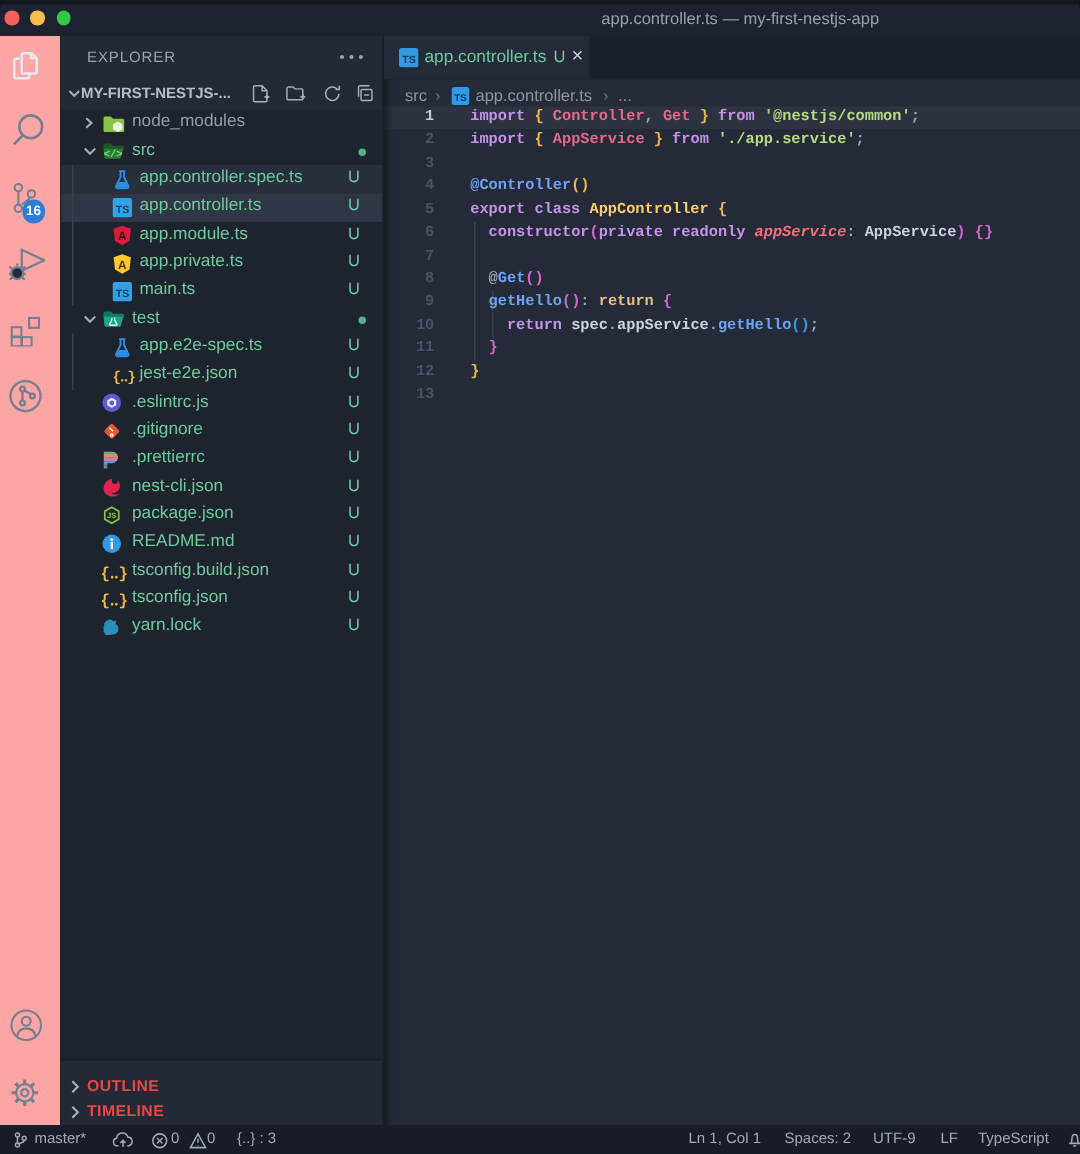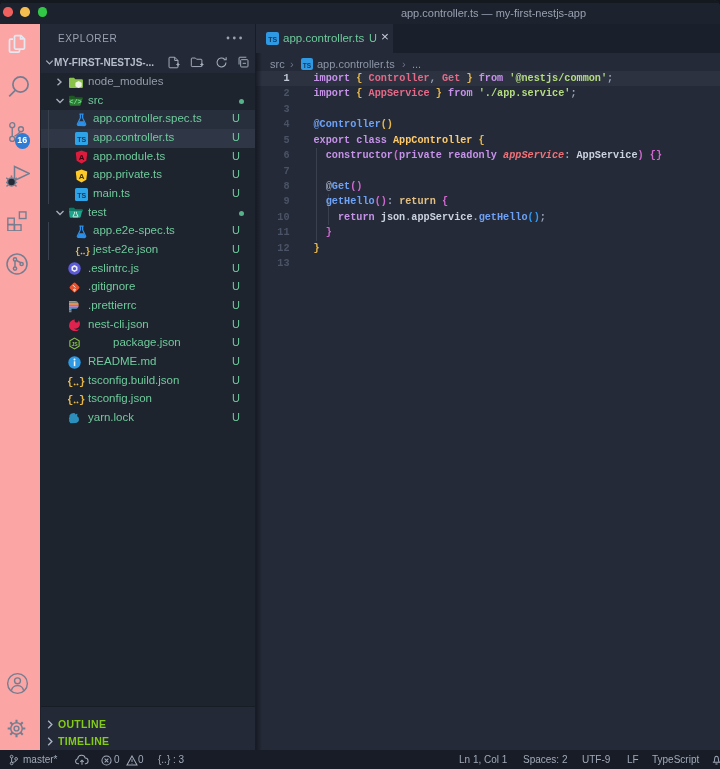--- a/index.html
+++ b/index.html
@@ -29,21 +29,21 @@
 
   #tree { position:absolute; left:0; top:49px; width:215px; height:634px; background:#1e242d; border-bottom:1px solid #171c25; }
   .row { position:absolute; left:0; width:215px; height:18.67px; display:flex; align-items:center; }
   .row .chev { position:absolute; left:6px; top:3px; }
   .row .ficon { position:absolute; top:2.5px; }
   .row .fname { position:absolute; top:2px; font-size:11.5px; color:#6fcb9d; }
   .row .badge { position:absolute; right:16px; top:2px; font-size:11px; color:#6fcb9d; }
   .row .dot { position:absolute; right:12px; top:7px; width:5px; height:5px; border-radius:50%; background:#56b289; }
   .guide { position:absolute; left:47px; width:1px; background:#39404e; }
 
-  #outline-row, #timeline-row { position:absolute; left:0; width:215px; height:20px; color:#84cc16; }
+  #outline-row, #timeline-row { position:absolute; left:0; width:215px; height:20px; color:#ef4444; }
   .sec-label { position:absolute; left:17px; top:6px; font-size:10.5px; font-weight:bold; letter-spacing:.3px; }
   .sec-chev { position:absolute; left:4px; top:7px; }
 
   
   #editor { position:absolute; left:255px; top:24px; width:465px; height:726px; background:#242a37; border-left:1px solid #171c25; }
   #tabbar { position:absolute; left:0; top:0; width:465px; height:29px; background:#1a202b; }
   #tab1 { position:absolute; left:0; top:0; width:137px; height:29px; background:#242a37; }
   #tab1 .tname { position:absolute; left:27px; top:8px; font-size:11.5px; color:#6fcb9d; }
   #tab1 .tu { position:absolute; left:113px; top:8px; font-size:11px; color:#6fcb9d; }
   #tab1 .tx { position:absolute; left:125px; top:5px; font-size:13.5px; color:#c9d0dc; }
@@ -283,21 +283,21 @@
             <path d="M1.2 9.5 c-.5 -4.5 2.3 -7.8 6.3 -8 c-.9 1.3 -.4 2.8 1 3.3 c1.7 .6 3.2 -.7 2.8 -2.3 c1.8 1.6 2.1 4.6 .7 6.7 c-1.2 1.8 -3.3 2.6 -5.4 2.1 c1.6 1.9 4.6 1.7 5.8 .4 c-.9 2.2 -3.9 3.3 -6.4 2.3 c-2.5 -1 -4.5 -2.4 -4.8 -4.5 z" fill="#e0234e"></path>
           </svg>
         <span class="fname" style="left:47px;">nest-cli.json</span>
         <span class="badge">U</span>
       </div>
       <div class="row" style="top:261.38px;">
         <svg class="ficon" style="left:27px;" width="13" height="13" viewBox="0 0 14 14" fill="none">
             <path d="M7 1.2 l5 2.9 v5.8 l-5 2.9 -5 -2.9 v-5.8 z" stroke="#8bc34a" stroke-width="1.2"></path>
             <text x="7" y="9.3" font-size="5.5" font-weight="bold" fill="#8bc34a" text-anchor="middle" font-family="Liberation Sans">JS</text>
           </svg>
-        <span class="fname" style="left:47px;margin-left:25px;">package.json</span>
+        <span class="fname" style="left:47px;">package.json</span>
         <span class="badge">U</span>
       </div>
       <div class="row" style="top:280.05px;">
         <svg class="ficon" style="left:27px;" width="13" height="13">
             <circle cx="6.5" cy="6.5" r="6.2" fill="#2f9ae3"></circle>
             <circle cx="6.5" cy="3.6" r="1" fill="#fff"></circle>
             <rect x="5.8" y="5.3" width="1.5" height="4.8" fill="#fff"></rect>
           </svg>
         <span class="fname" style="left:47px;">README.md</span>
         <span class="badge">U</span>
@@ -389,21 +389,21 @@
       <div class="guide" style="left:72px; top:123px; height:31px; background:#39404e;"></div>
       <div class="cl" style="top:0px;"><span class="ln" style="color:#c3cad9;">1</span><span class="ct"><span class="k">import</span><span class="w"> </span><span class="b1">{</span><span class="w"> </span><span class="rose">Controller</span><span class="p">,</span><span class="w"> </span><span class="rose">Get</span><span class="w"> </span><span class="b1">}</span><span class="w"> </span><span class="k">from</span><span class="w"> </span><span class="s">'@nestjs/common'</span><span class="p">;</span></span></div>
       <div class="cl" style="top:15.43px;"><span class="ln">2</span><span class="ct"><span class="k">import</span><span class="w"> </span><span class="b1">{</span><span class="w"> </span><span class="rose">AppService</span><span class="w"> </span><span class="b1">}</span><span class="w"> </span><span class="k">from</span><span class="w"> </span><span class="s">'./app.service'</span><span class="p">;</span></span></div>
       <div class="cl" style="top:30.86px;"><span class="ln">3</span></div>
       <div class="cl" style="top:46.29px;"><span class="ln">4</span><span class="ct"><span class="fn">@Controller</span><span class="b1">()</span></span></div>
       <div class="cl" style="top:61.72px;"><span class="ln">5</span><span class="ct"><span class="k">export class</span><span class="w"> </span><span class="cls">AppController</span><span class="w"> </span><span class="b1">{</span></span></div>
       <div class="cl" style="top:77.15px;"><span class="ln">6</span><span class="ct"><span class="w">  </span><span class="k">constructor</span><span class="b2">(</span><span class="k">private readonly</span><span class="w"> </span><span class="prm">appService</span><span class="p">:</span><span class="w"> AppService</span><span class="b2">)</span><span class="w"> </span><span class="b2">{}</span></span></div>
       <div class="cl" style="top:92.58px;"><span class="ln">7</span></div>
       <div class="cl" style="top:108.01px;"><span class="ln">8</span><span class="ct"><span class="w">  </span><span class="p">@</span><span class="fn">Get</span><span class="b2">()</span></span></div>
       <div class="cl" style="top:123.44px;"><span class="ln">9</span><span class="ct"><span class="w">  </span><span class="fn">getHello</span><span class="b2">()</span><span class="p">:</span><span class="w"> </span><span class="typ">return</span><span class="w"> </span><span class="b2">{</span></span></div>
-      <div class="cl" style="top:138.87px;"><span class="ln">10</span><span class="ct"><span class="w">    </span><span class="k">return</span><span class="w"> json</span><span class="p">.</span><span class="w">appService</span><span class="p">.</span><span class="fn">getHello</span><span class="b3">()</span><span class="p">;</span></span></div>
+      <div class="cl" style="top:138.87px;"><span class="ln">10</span><span class="ct"><span class="w">    </span><span class="k">return</span><span class="w"> spec</span><span class="p">.</span><span class="w">appService</span><span class="p">.</span><span class="fn">getHello</span><span class="b3">()</span><span class="p">;</span></span></div>
       <div class="cl" style="top:154.3px;"><span class="ln">11</span><span class="ct"><span class="w">  </span><span class="b2">}</span></span></div>
       <div class="cl" style="top:169.73px;"><span class="ln">12</span><span class="ct"><span class="b1">}</span></span></div>
       <div class="cl" style="top:185.16px;"><span class="ln">13</span></div>
     </div>
   </div>
 
   <div id="statusbar">
     <svg class="sb" style="left:8px; top:4px;" width="11" height="12" viewBox="0 0 14 16" fill="none" stroke="#a2aaba" stroke-width="1.3">
         <circle cx="4.5" cy="3.5" r="1.8"></circle>
         <circle cx="10.5" cy="6.5" r="1.8"></circle>

